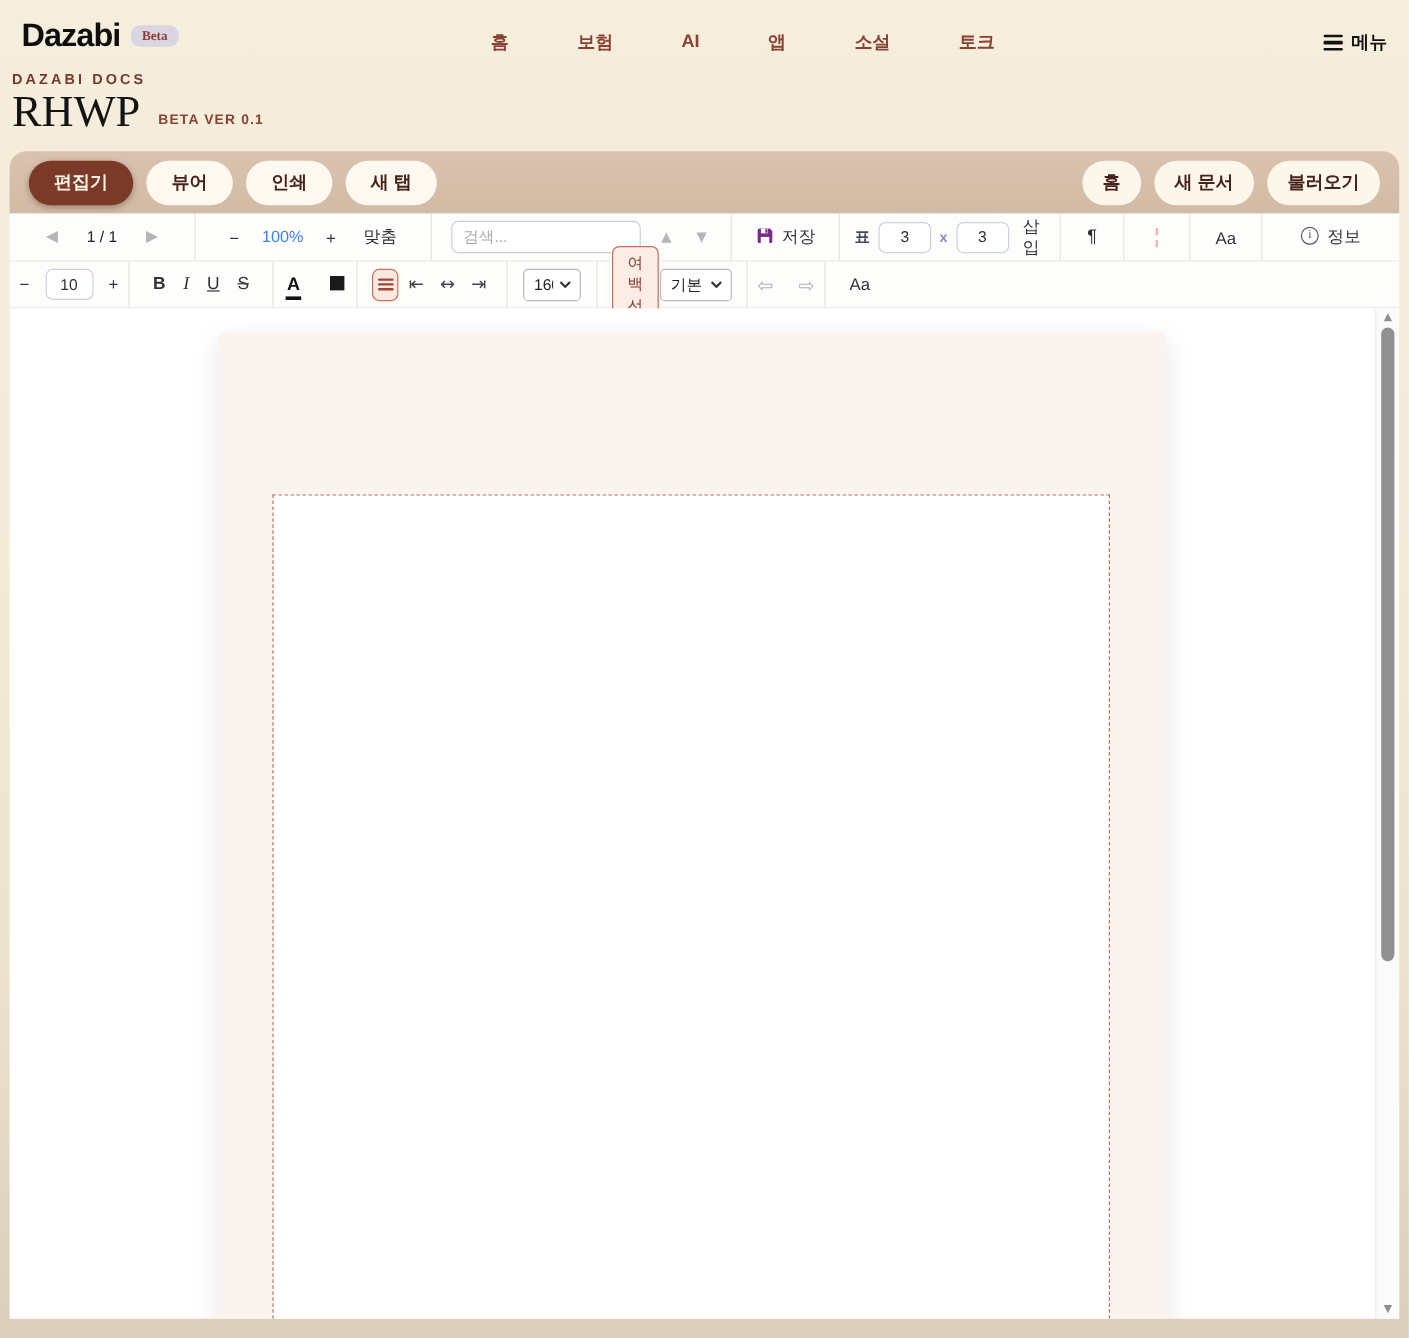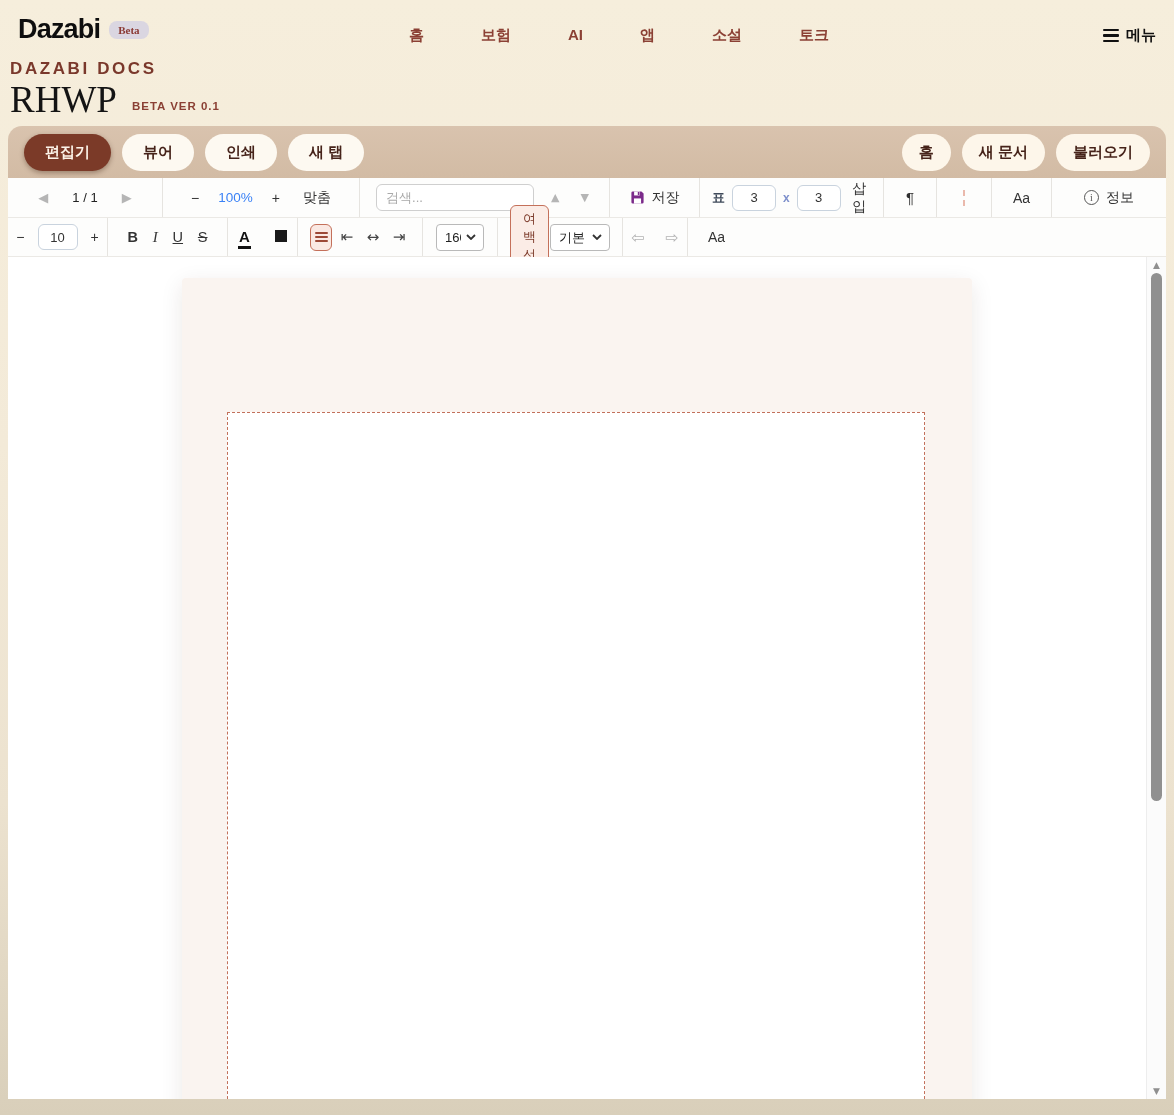--- a/index.html
+++ b/index.html
@@ -14,21 +14,21 @@
   .brand { display:flex; align-items:center; gap:9px; }
   .logo { font-size:27px; font-weight:800; letter-spacing:-0.8px; color:#0e0e0e; cursor:pointer; }
   .beta { background:#dad6e1; color:#8b3a34; font-size:11px; font-weight:700; padding:3px 9px; border-radius:8px;font-family:Liberation Serif, serif; }
   .navitems { position:absolute; left:50%; transform:translateX(-50%); margin-left:32px; display:flex; gap:57px; }
   .navitems .navlink { color:#8b4034; font-weight:700; font-size:15px; text-decoration:none; cursor:pointer; }
   .menubtn { margin-left:auto; display:flex; align-items:center; gap:7px; font-weight:700; font-size:15px; color:#111; cursor:pointer; background:none; border:none; }
   .hamburger { display:flex; flex-direction:column; gap:3px; }
   .hamburger i { display:block; width:16px; height:2.4px; background:#111; border-radius:1px; }
   
   .docheader { padding:14px 18px 0 10px; }
-  .eyebrow { font-size:17px; font-weight:700; letter-spacing:2.6px; color:#7a382b; }
+  .eyebrow { font-size:12px; font-weight:700; letter-spacing:2.6px; color:#7a382b; }
   .titlerow { display:flex; align-items:flex-end; gap:15px; margin-top:2px; }
   .apptitle { font-family:"Liberation Serif", serif; font-size:37px; line-height:1.0; color:#141414; }
   .appversion { font-size:11.5px; font-weight:700; letter-spacing:1px; color:#8b4034; padding-bottom:6px; }
   
   .app { position:absolute; left:8px; right:8px; top:126px; height:973px; display:flex; flex-direction:column; }
   .tabbar { height:52px; flex:0 0 52px; background:linear-gradient(#d9c3ae,#d2bba4); border-radius:14px 14px 0 0; display:flex; align-items:center; padding:0 16px; gap:11px; }
   .tab, .actionbtn { border:none; border-radius:999px; padding:9px 21px; font-size:15px; font-weight:700; background:#fdf9f1; color:#46231a; cursor:pointer; font-family:inherit; }
   .tab.active { background:#7b3a28; color:#fcf3e8; box-shadow:0 2px 5px rgba(50,20,5,.35); }
   .tabspacer { flex:1; }
   .actionbtn { background:#fdf6ea; padding:9px 17px; }
@@ -42,21 +42,21 @@
   .arrow { color:#b5b5b5; font-size:13px; font-family:"DejaVu Sans", sans-serif; }
   .sec-pager { width:155px; gap:20px; }
   .pageind { font-size:13px; color:#222; }
   .sec-zoom { width:197px; gap:15px; }
   .zoomval { font-size:13.5px; color:#3b82f6; }
   .sec-search { width:250px; gap:13px; }
   .searchinput { width:158px; height:27px; border:1px solid #cfcfcf; border-radius:6px; padding:0 9px; font-size:13px; color:#333; font-family:inherit; outline:none; }
   .searchinput::placeholder { color:#a9a9a9; }
   .tri { color:#b5b5b5; font-size:11px; font-family:"DejaVu Sans", sans-serif; }
   .sec-save { width:90px; gap:8px; }
-  .savebtn { display:flex; align-items:center; gap:7px; }
+  .savebtn { display:flex; gap:7px; }
   .sec-table { width:184px; gap:7px; }
   .tlabel { font-size:13px; font-weight:700; color:#3f4a5a; }
   .dimsinput { width:44px; height:26px; border:1px solid #c9d3de; border-radius:6px; text-align:center; font-size:13px; color:#333; font-family:inherit; outline:none; background:#fff; }
   .xsep { color:#7d8fcb; font-size:12px; font-weight:700; }
   .sec-pilcrow { width:53px; }
   .pilcrow { font-size:15px; color:#2f2f2f; }
   .sec-dash { width:55px; }
   .dashline { display:block; height:16px; width:0; border-left:2px dashed #eab9ac; }
   .sec-aa1 { width:60px; }
   .sec-info { flex:1; gap:7px; }

